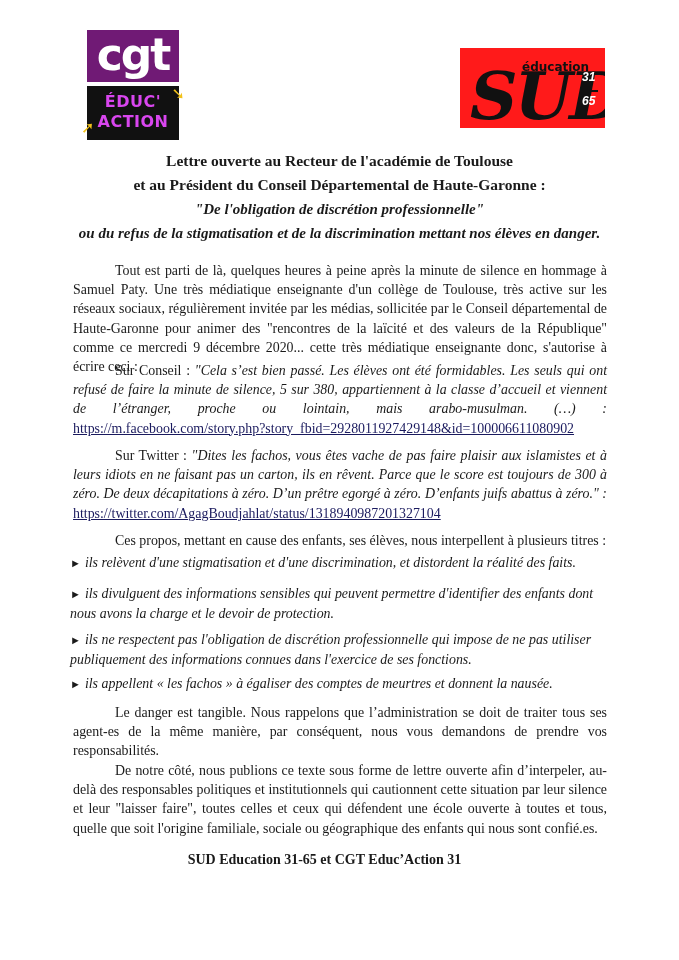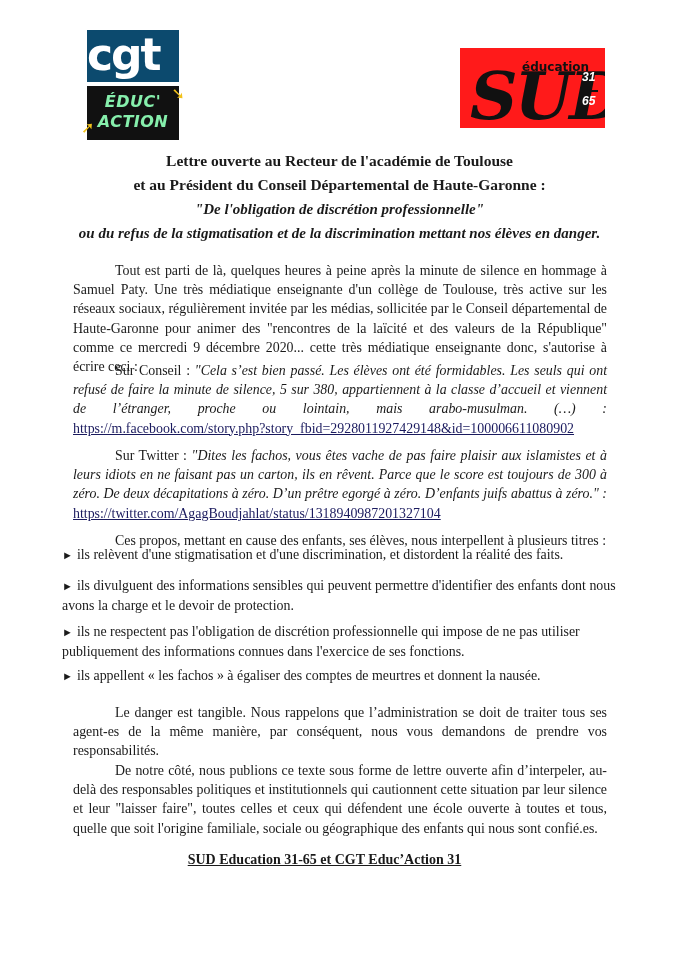--- a/index.html
+++ b/index.html
@@ -1,26 +1,26 @@
 <!DOCTYPE html>
 <html><head>
 <meta charset="utf-8">
 <style>
   html, body { margin: 0; padding: 0; background: #ffffff; }
   body { width: 679px; height: 960px; position: relative; overflow: hidden;
          font-family: "Liberation Serif", "DejaVu Serif", serif; color: #1a1a1a; }
 
   
   .cgt-logo { position: absolute; left: 81px; top: 30px; width: 104px; height: 112px; }
-  .cgt-top { position: absolute; left: 6px; top: 0; width: 92px; height: 52px; background: #0c4a6e;
+  .cgt-top { position: absolute; left: 6px; top: 0; width: 92px; height: 52px; background: #701a75;
              color: #fff; font-family: "DejaVu Sans", sans-serif; font-weight: bold; font-size: 44px;
-             line-height: 50px; letter-spacing: -2px; }
+             line-height: 50px; letter-spacing: -2px; text-align: center; }
   .cgt-bottom { position: absolute; left: 6px; top: 56px; width: 92px; height: 54px; background: #111;
-                color: #86efac; font-family: "DejaVu Sans", sans-serif; font-size: 16px; line-height: 20px;
-                text-align: center; padding-top: 6px; box-sizing: border-box; font-weight: bold; letter-spacing: 0.5px; font-style: italic; }
+                color: #d946ef; font-family: "DejaVu Sans", sans-serif; font-size: 16px; line-height: 20px;
+                text-align: center; padding-top: 6px; box-sizing: border-box; font-weight: bold; letter-spacing: 0.5px; }
   .cgt-arrow { position: absolute; color: #f2c21b; font-size: 16px; font-family: "DejaVu Sans", sans-serif; }
   .cgt-arrow.a1 { right: 0px; top: 54px; }
   .cgt-arrow.a2 { left: 0px; top: 88px; }
 
   .sud-logo { position: absolute; left: 460px; top: 48px; width: 145px; height: 80px; background: #ff1a1a; overflow: hidden; }
   .sud-edu { position: absolute; left: 62px; top: 12px; font-family: "DejaVu Sans", sans-serif; font-weight: bold;
              font-size: 12px; color: #111; }
   .sud-word { position: absolute; left: 10px; top: 18px; font-family: "DejaVu Serif", serif; font-style: italic;
               font-weight: bold; font-size: 66px; line-height: 60px; color: #111; letter-spacing: -3px; }
   .sud-num { position: absolute; left: 122px; font-family: Liberation Sans, sans-serif; font-weight: bold; font-style: italic;
@@ -37,34 +37,34 @@
   .t2 { top: 176px; }
   .t3 { top: 201px; }
   .t4 { top: 225px; }
 
   
   .body { position: absolute; left: 62px; width: 556px; font-size: 13.9px; line-height: 19.2px; }
   .p { margin: 11px; text-align: justify; }
   .indent { text-indent: 42px; }
   .it { font-style: italic; }
   a.link { color: #1a1a5e; text-decoration: underline; }
-  .bullet { margin: 0; text-align: left; }
+  .bullet { margin: 8px; text-align: left; font-style: italic; }
   .tri { font-size: 11px; margin-right: 4px; }
 
   .b1 { top: 250px; }
   .b2 { top: 350px; }
   .b3 { top: 435px; }
   .b4 { top: 520px; }
   .b5 { top: 545px; }
   .b6 { top: 576px; }
   .b7 { top: 622px; }
   .b8 { top: 666px; }
   .b9 { top: 692px; }
   .b10 { top: 750px; }
-  .sign { position: absolute; left: 0; width: 649px; top: 852px; text-align: center; font-weight: bold; font-size: 14px; text-decoration: underline; }
+  .sign { position: absolute; left: 0; width: 649px; top: 852px; text-align: center; font-weight: bold; font-size: 14px; }
 </style>
 </head>
 <body>
 
 <div class="cgt-logo">
   <div class="cgt-top">cgt</div>
   <div class="cgt-bottom">
     <div>ÉDUC'</div>
     <div>ACTION</div>
   </div>

